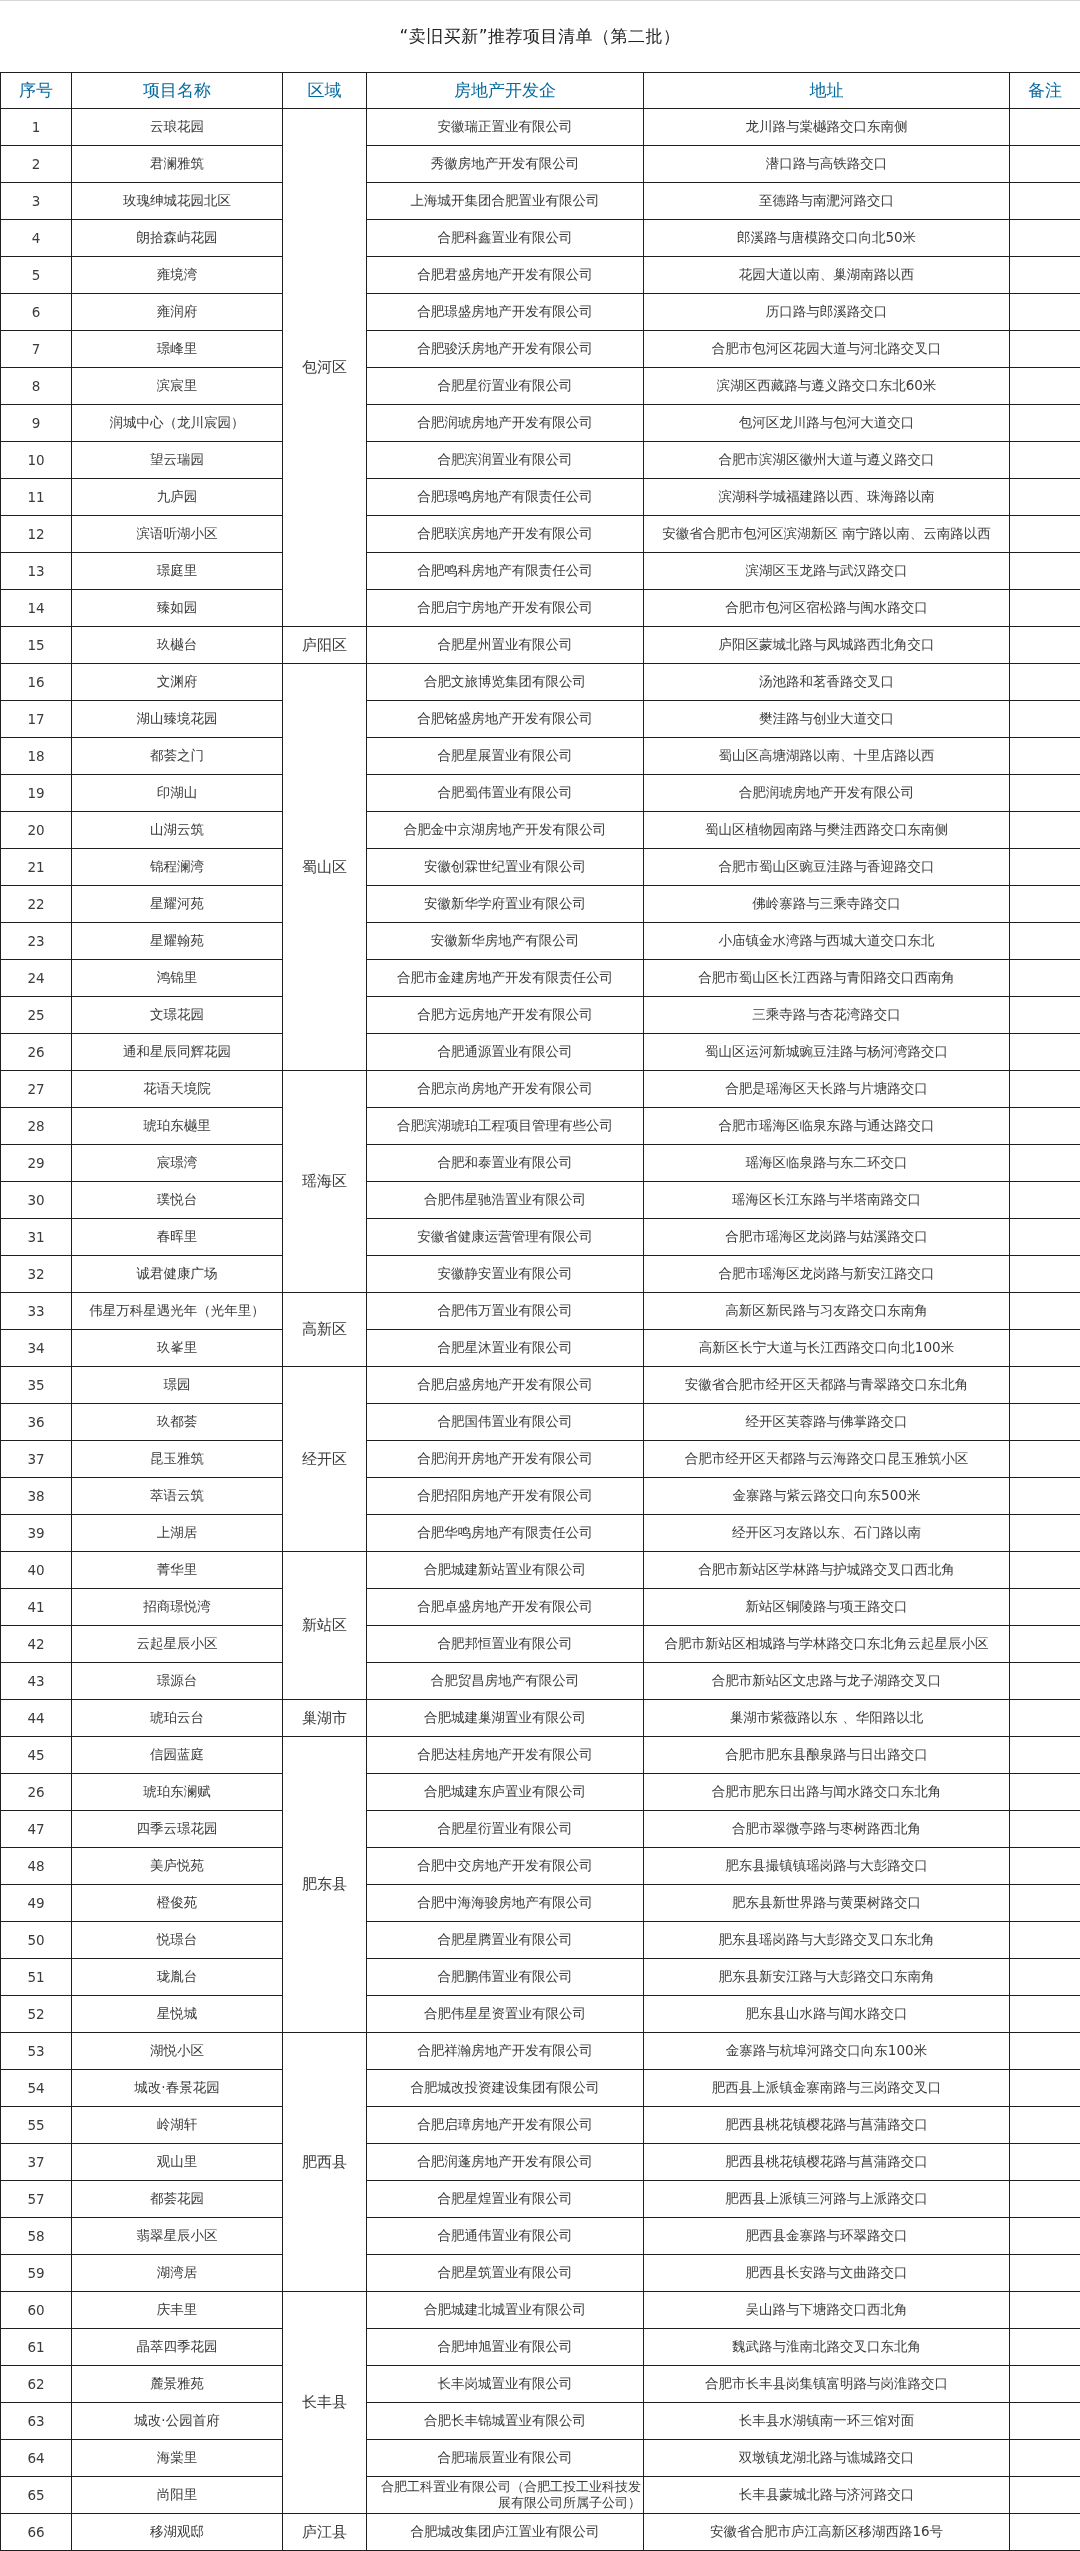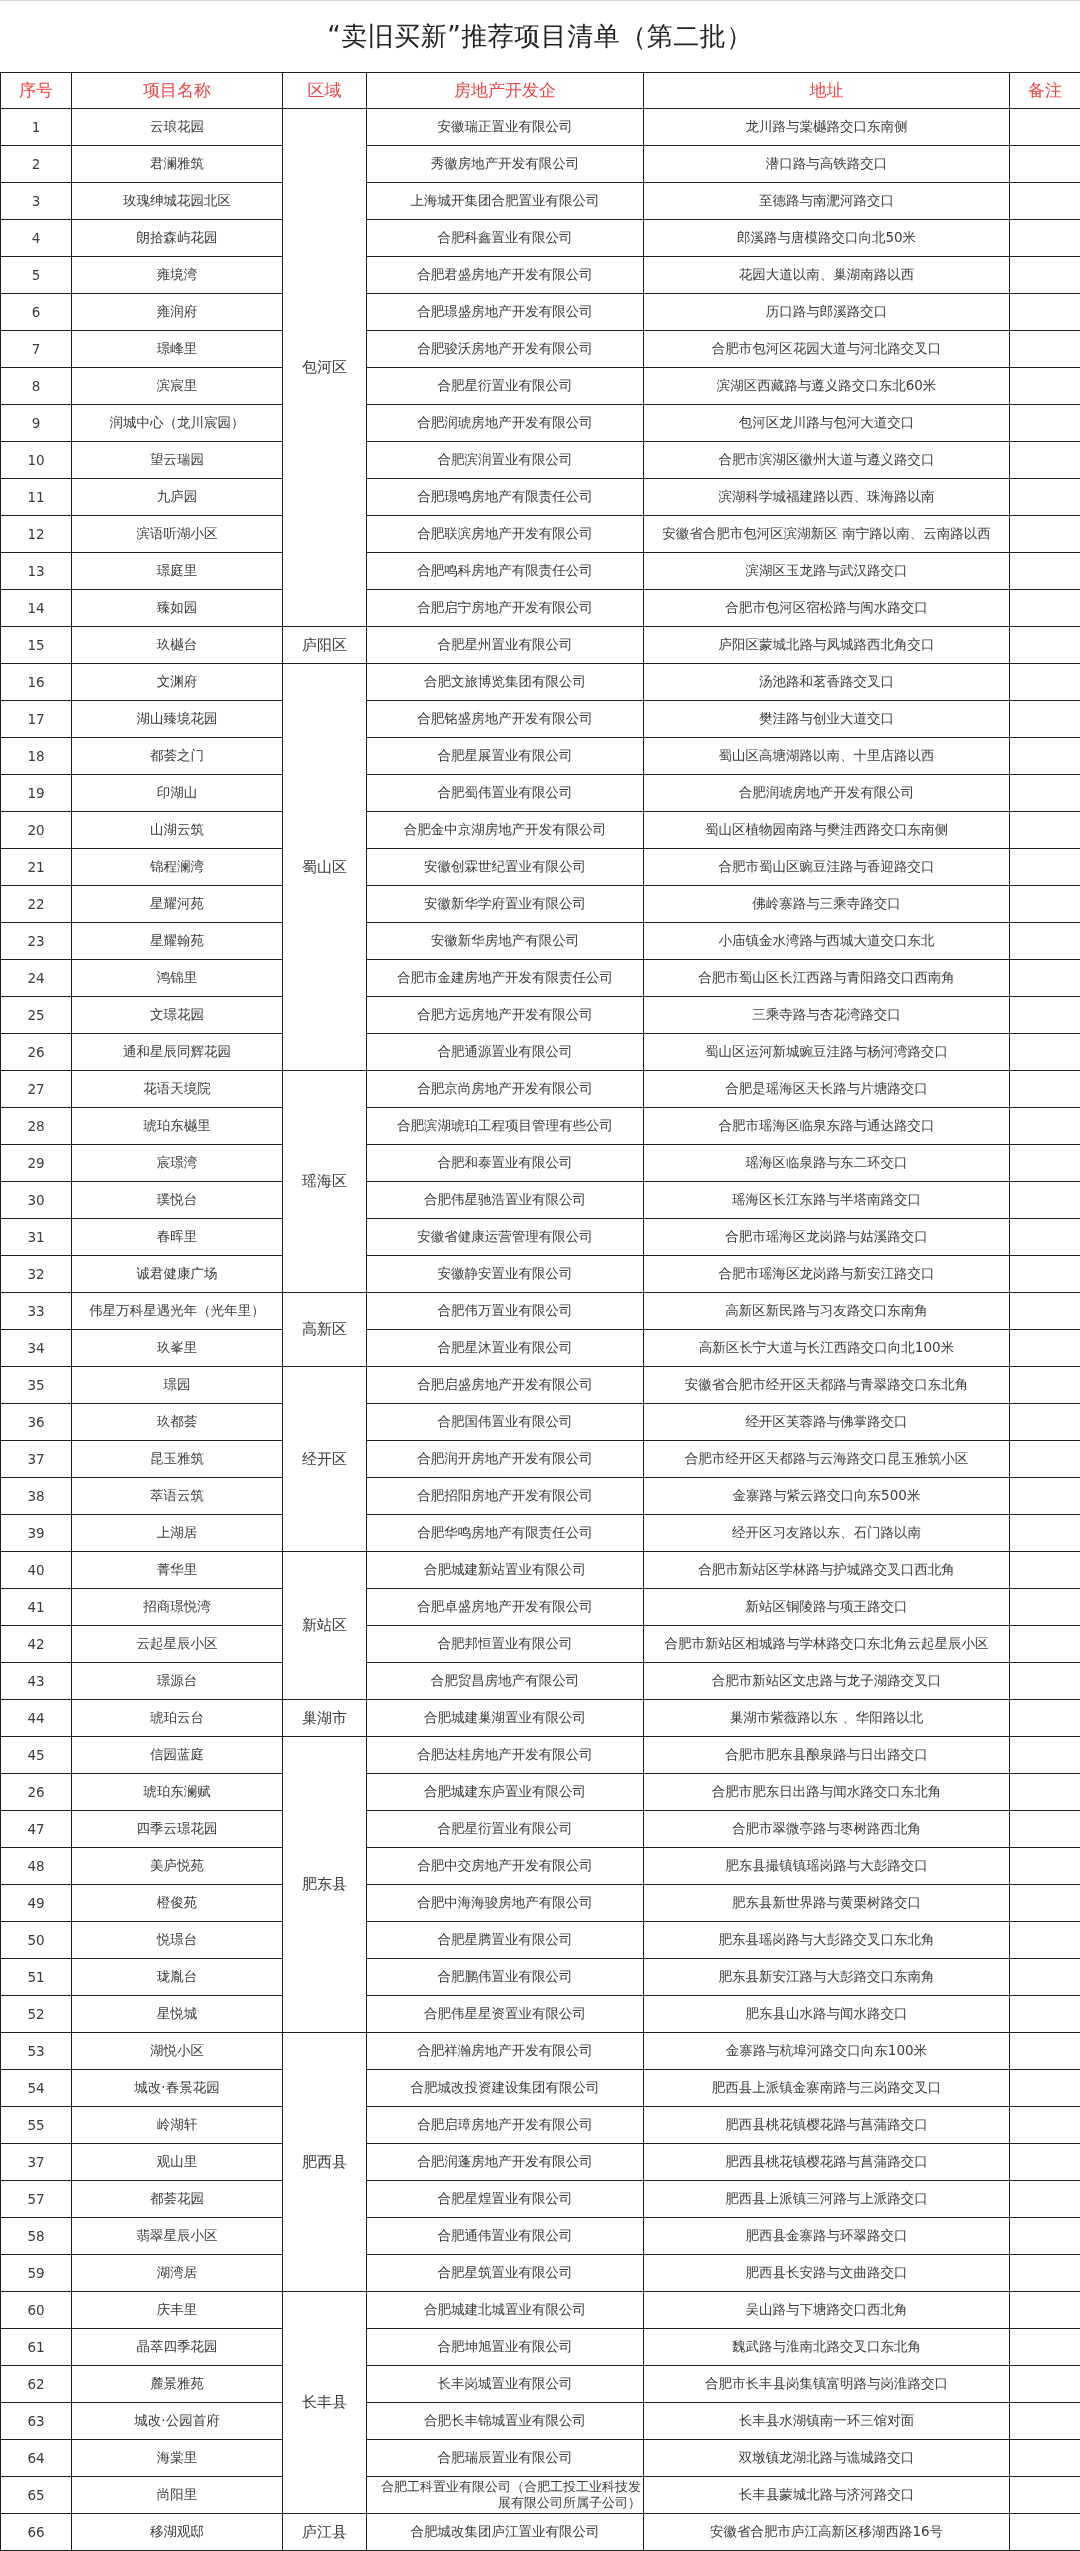--- a/index.html
+++ b/index.html
@@ -1,27 +1,27 @@
 <!DOCTYPE html>
 <html><head>
   <meta charset="utf-8">
   <style>
     html, body { margin: 0; padding: 0; background: #ffffff; }
     body { width: 1080px; height: 2551px; overflow: hidden; font-family: "DejaVu Sans", "Liberation Sans", sans-serif; color: #333333; }
     .title-bar { height: 72px; display: flex; align-items: center; justify-content: center; border-top: 1px solid #d8d8d8; box-sizing: border-box; }
-    .title { font-size: 26px; color: #222222; letter-spacing: 0.5px; }
+    .title { font-size: 17px; color: #222222; letter-spacing: 0.5px; }
     table.list { border-collapse: collapse; table-layout: fixed; width: 1080px; }
     table.list col.c-no { width: 71px; }
     table.list col.c-name { width: 211px; }
     table.list col.c-region { width: 84px; }
     table.list col.c-dev { width: 277px; }
     table.list col.c-addr { width: 366px; }
     table.list col.c-remark { width: 71px; }
     table.list th, table.list td { border: 1px solid #1f1f1f; text-align: center; vertical-align: middle; padding: 0 2px; white-space: nowrap; overflow: hidden; }
-    table.list th { height: 35px; font-size: 17px; font-weight: normal; color: #ef4444; }
+    table.list th { height: 35px; font-size: 17px; font-weight: normal; color: #0369a1; }
     table.list td { height: 36px; font-size: 13.5px; color: #3a3a3a; }
     table.list td.region { font-size: 15px; }
     table.list td.wrap { white-space: normal; line-height: 16px; font-size: 13px; text-align: right; }
   </style>
 </head>
 <body>
 
 <div class="title-bar">
   <div class="title">“卖旧买新”推荐项目清单（第二批）</div>
 </div>

